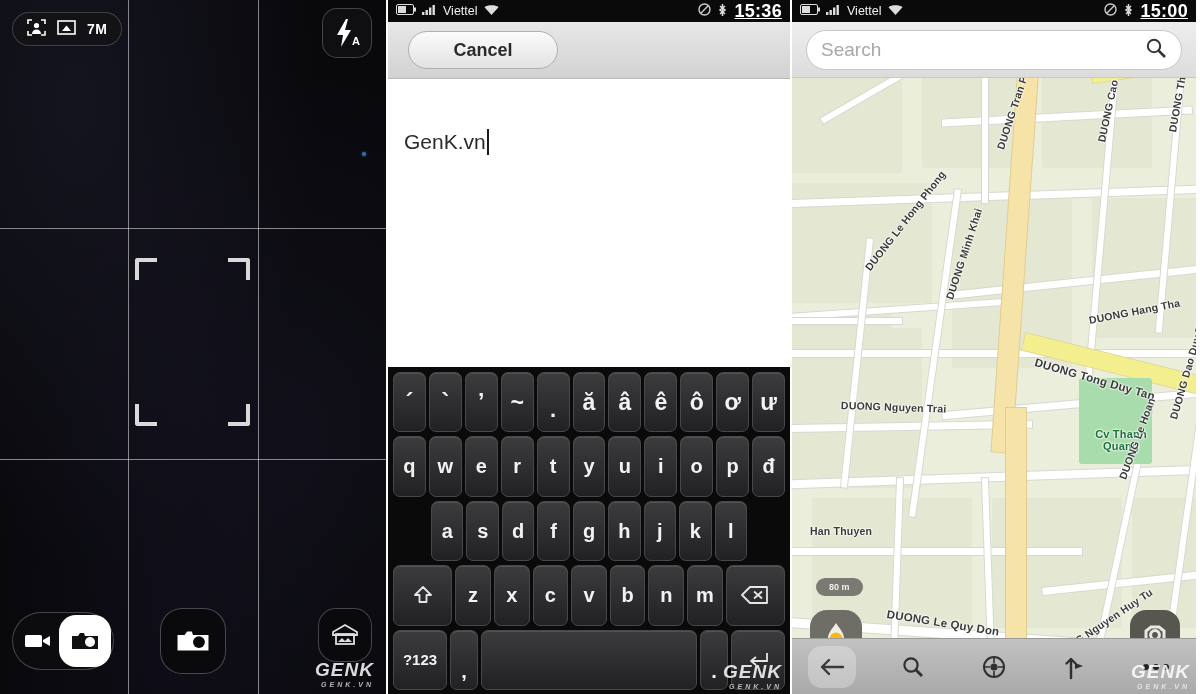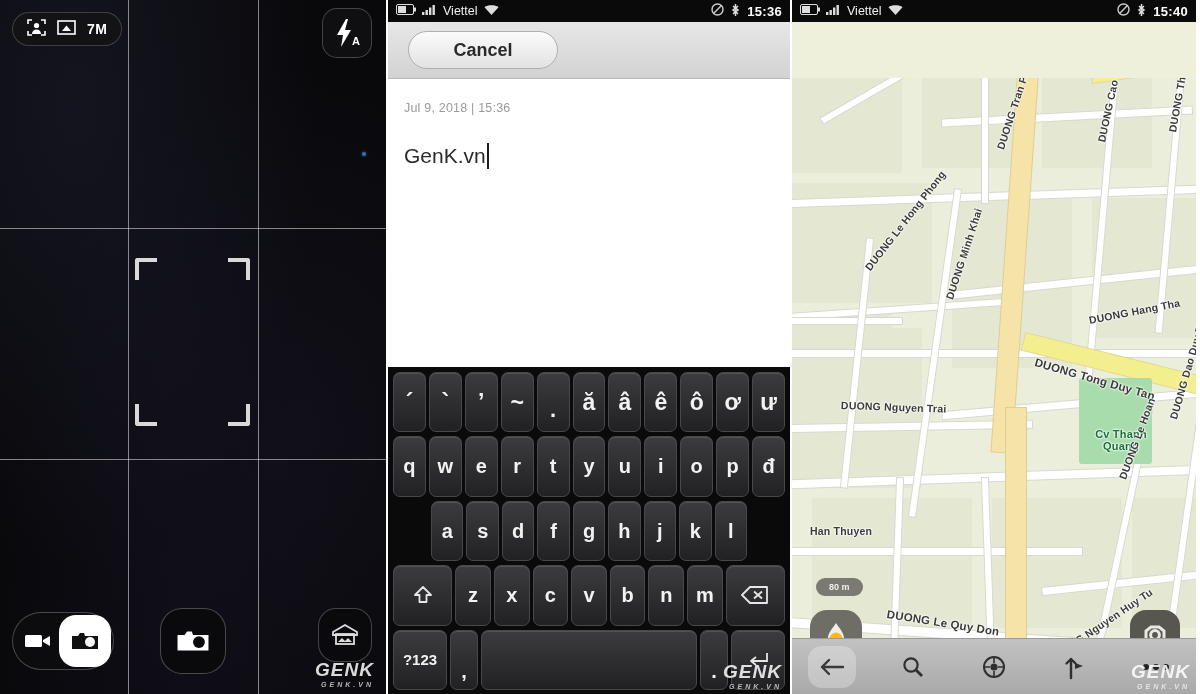--- a/index.html
+++ b/index.html
@@ -92,21 +92,21 @@
     position:relative; width:404px; height:694px; background:#fff;
     border-right: 2px solid #ffffff; overflow:hidden;
   }
   .statusbar {
     height:22px; background:#0a0a0a; color:#e8e8e8;
     display:flex; align-items:center; padding:0 8px; gap:19px; font-size:12px;
   }
   .sb-left, .sb-right { display:flex; align-items:center; gap:6px; }
   .sb-right { margin-left:auto; }
   .sb-carrier { font-size:12.5px; color:#f0f0f0; }
-  .sb-time { font-size:13px; font-weight:bold; color:#fff; letter-spacing:.3px; }
+  .sb-time { font-size:18px; font-weight:bold; color:#fff; letter-spacing:.3px;text-decoration:underline; }
 
   .note-toolbar {
     height:57px;
     background: linear-gradient(#e7e7e7, #d2d2d2);
     border-bottom:1px solid #b9b9b9;
     display:flex; align-items:center; justify-content:space-between;
     padding:0 20px;
   }
   .btn-cancel {
     width:150px; height:38px; border-radius:19px;
@@ -332,21 +332,20 @@
         </span>
         <span class="sb-time">15:36</span>
       </div>
     </div>
 
     <div class="note-toolbar">
       <div class="btn-cancel">Cancel</div>
     </div>
 
     <div class="note-body">
-      <div class="note-date">Jul 9, 2018 | 15:36</div>
       <div class="note-text-row">
         <span class="note-text">GenK.vn</span>
         <span class="caret"></span>
       </div>
     </div>
 
     <div class="keyboard">
       <div class="kb-row">
         <div class="key dia">´</div>
         <div class="key dia">`</div>
@@ -454,24 +453,35 @@
             <circle cx="6.5" cy="6.5" r="5.5" fill="none" stroke="#ccc" stroke-width="1.4"></circle>
             <path d="M2.6 10.4L10.4 2.6" stroke="#ccc" stroke-width="1.4"></path>
           </svg>
         </span>
         <span>
           <svg width="11" height="14" viewBox="0 0 11 14">
             <path d="M3 3.2l5 3.8-5 3.8M5.5 1v12" stroke="#ddd" stroke-width="1.5" fill="none"></path>
             <path d="M8 3.2L3 7l5 3.8" stroke="#ddd" stroke-width="1.5" fill="none"></path>
           </svg>
         </span>
-        <span class="sb-time">15:40</span>
-      </div>
-    </div>
-
+        <span class="sb-time">15:00</span>
+      </div>
+    </div>
+
+    <div class="map-search-bar">
+      <div class="map-search-input">
+        <span class="map-search-placeholder">Search</span>
+        <span>
+          <svg width="22" height="22" viewBox="0 0 22 22">
+            <circle cx="9" cy="9" r="6.2" fill="none" stroke="#333" stroke-width="2"></circle>
+            <path d="M13.6 13.6L20 20" stroke="#333" stroke-width="2.6"></path>
+          </svg>
+        </span>
+      </div>
+    </div>
 
     <div class="map-canvas">
 
       <div class="blk" style="left:-10px; top:-5px; width:120px; height:100px;"></div>
       <div class="blk" style="left:-10px; top:105px; width:150px; height:120px;"></div>
       <div class="blk" style="left:-10px; top:235px; width:110px; height:170px;"></div>
       <div class="blk" style="left:130px; top:-5px; width:110px; height:95px;"></div>
       <div class="blk" style="left:250px; top:-5px; width:110px; height:95px;"></div>
       <div class="blk" style="left:20px; top:250px; width:110px; height:160px;"></div>
       <div class="blk" style="left:160px; top:120px; width:120px; height:170px;"></div>

